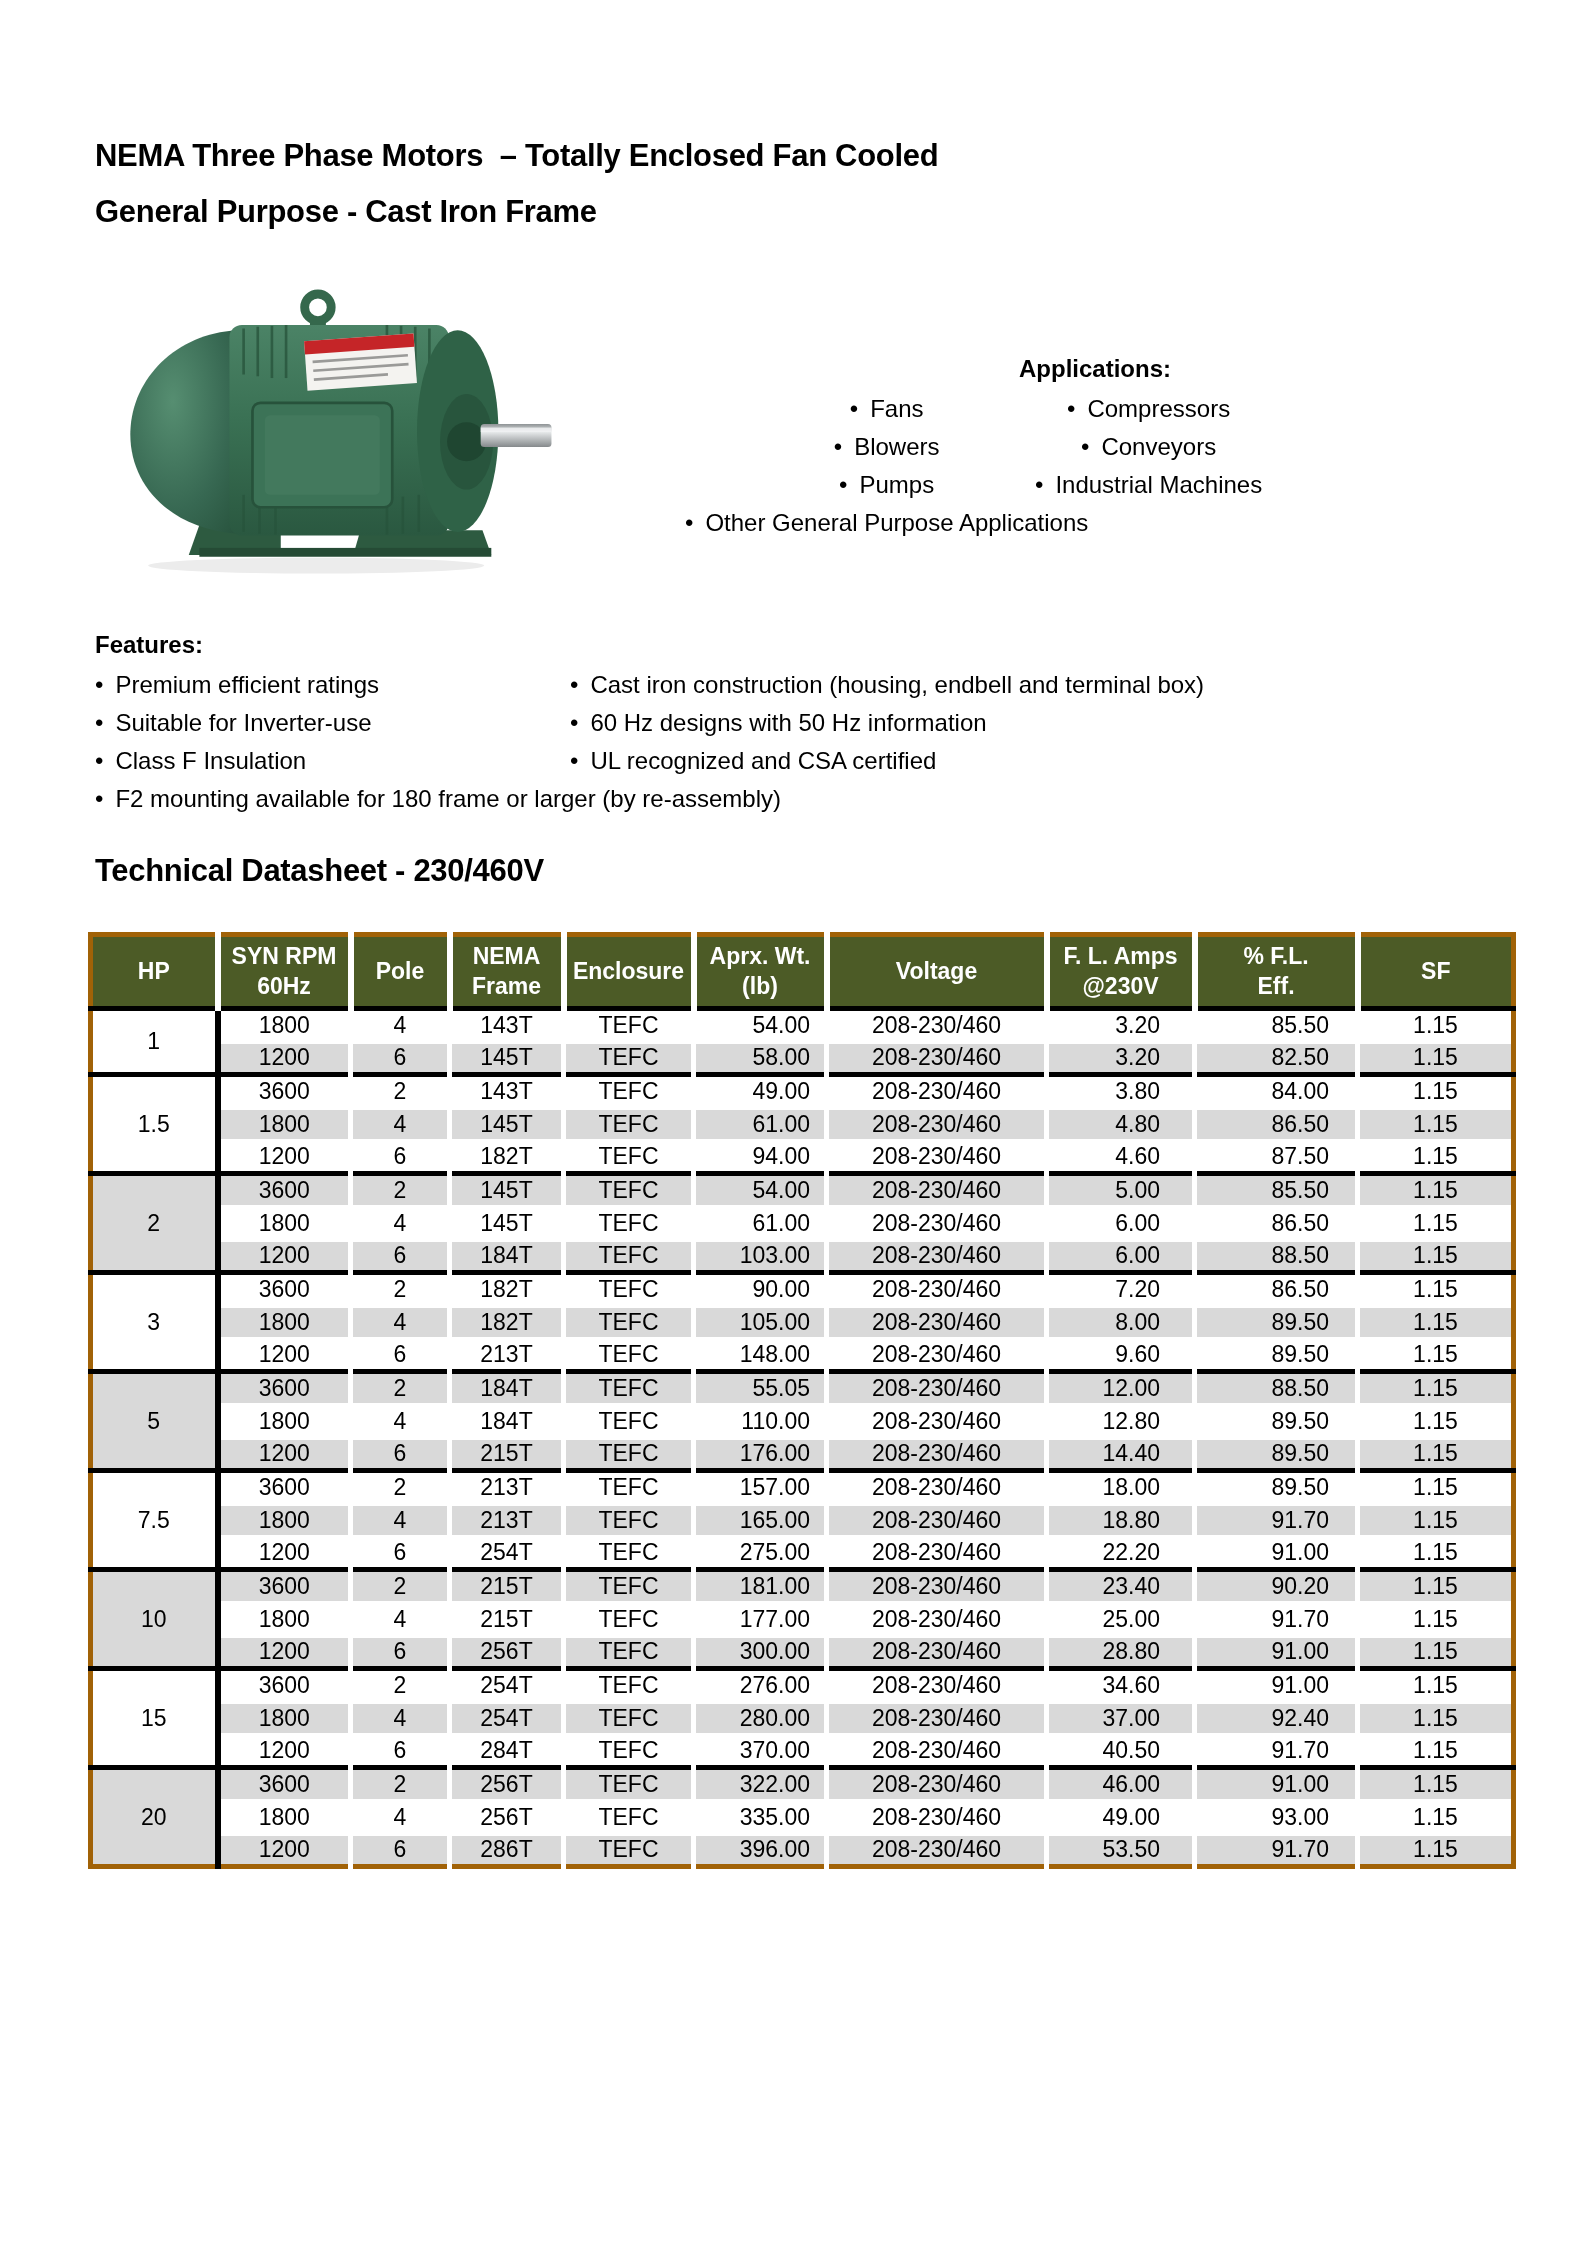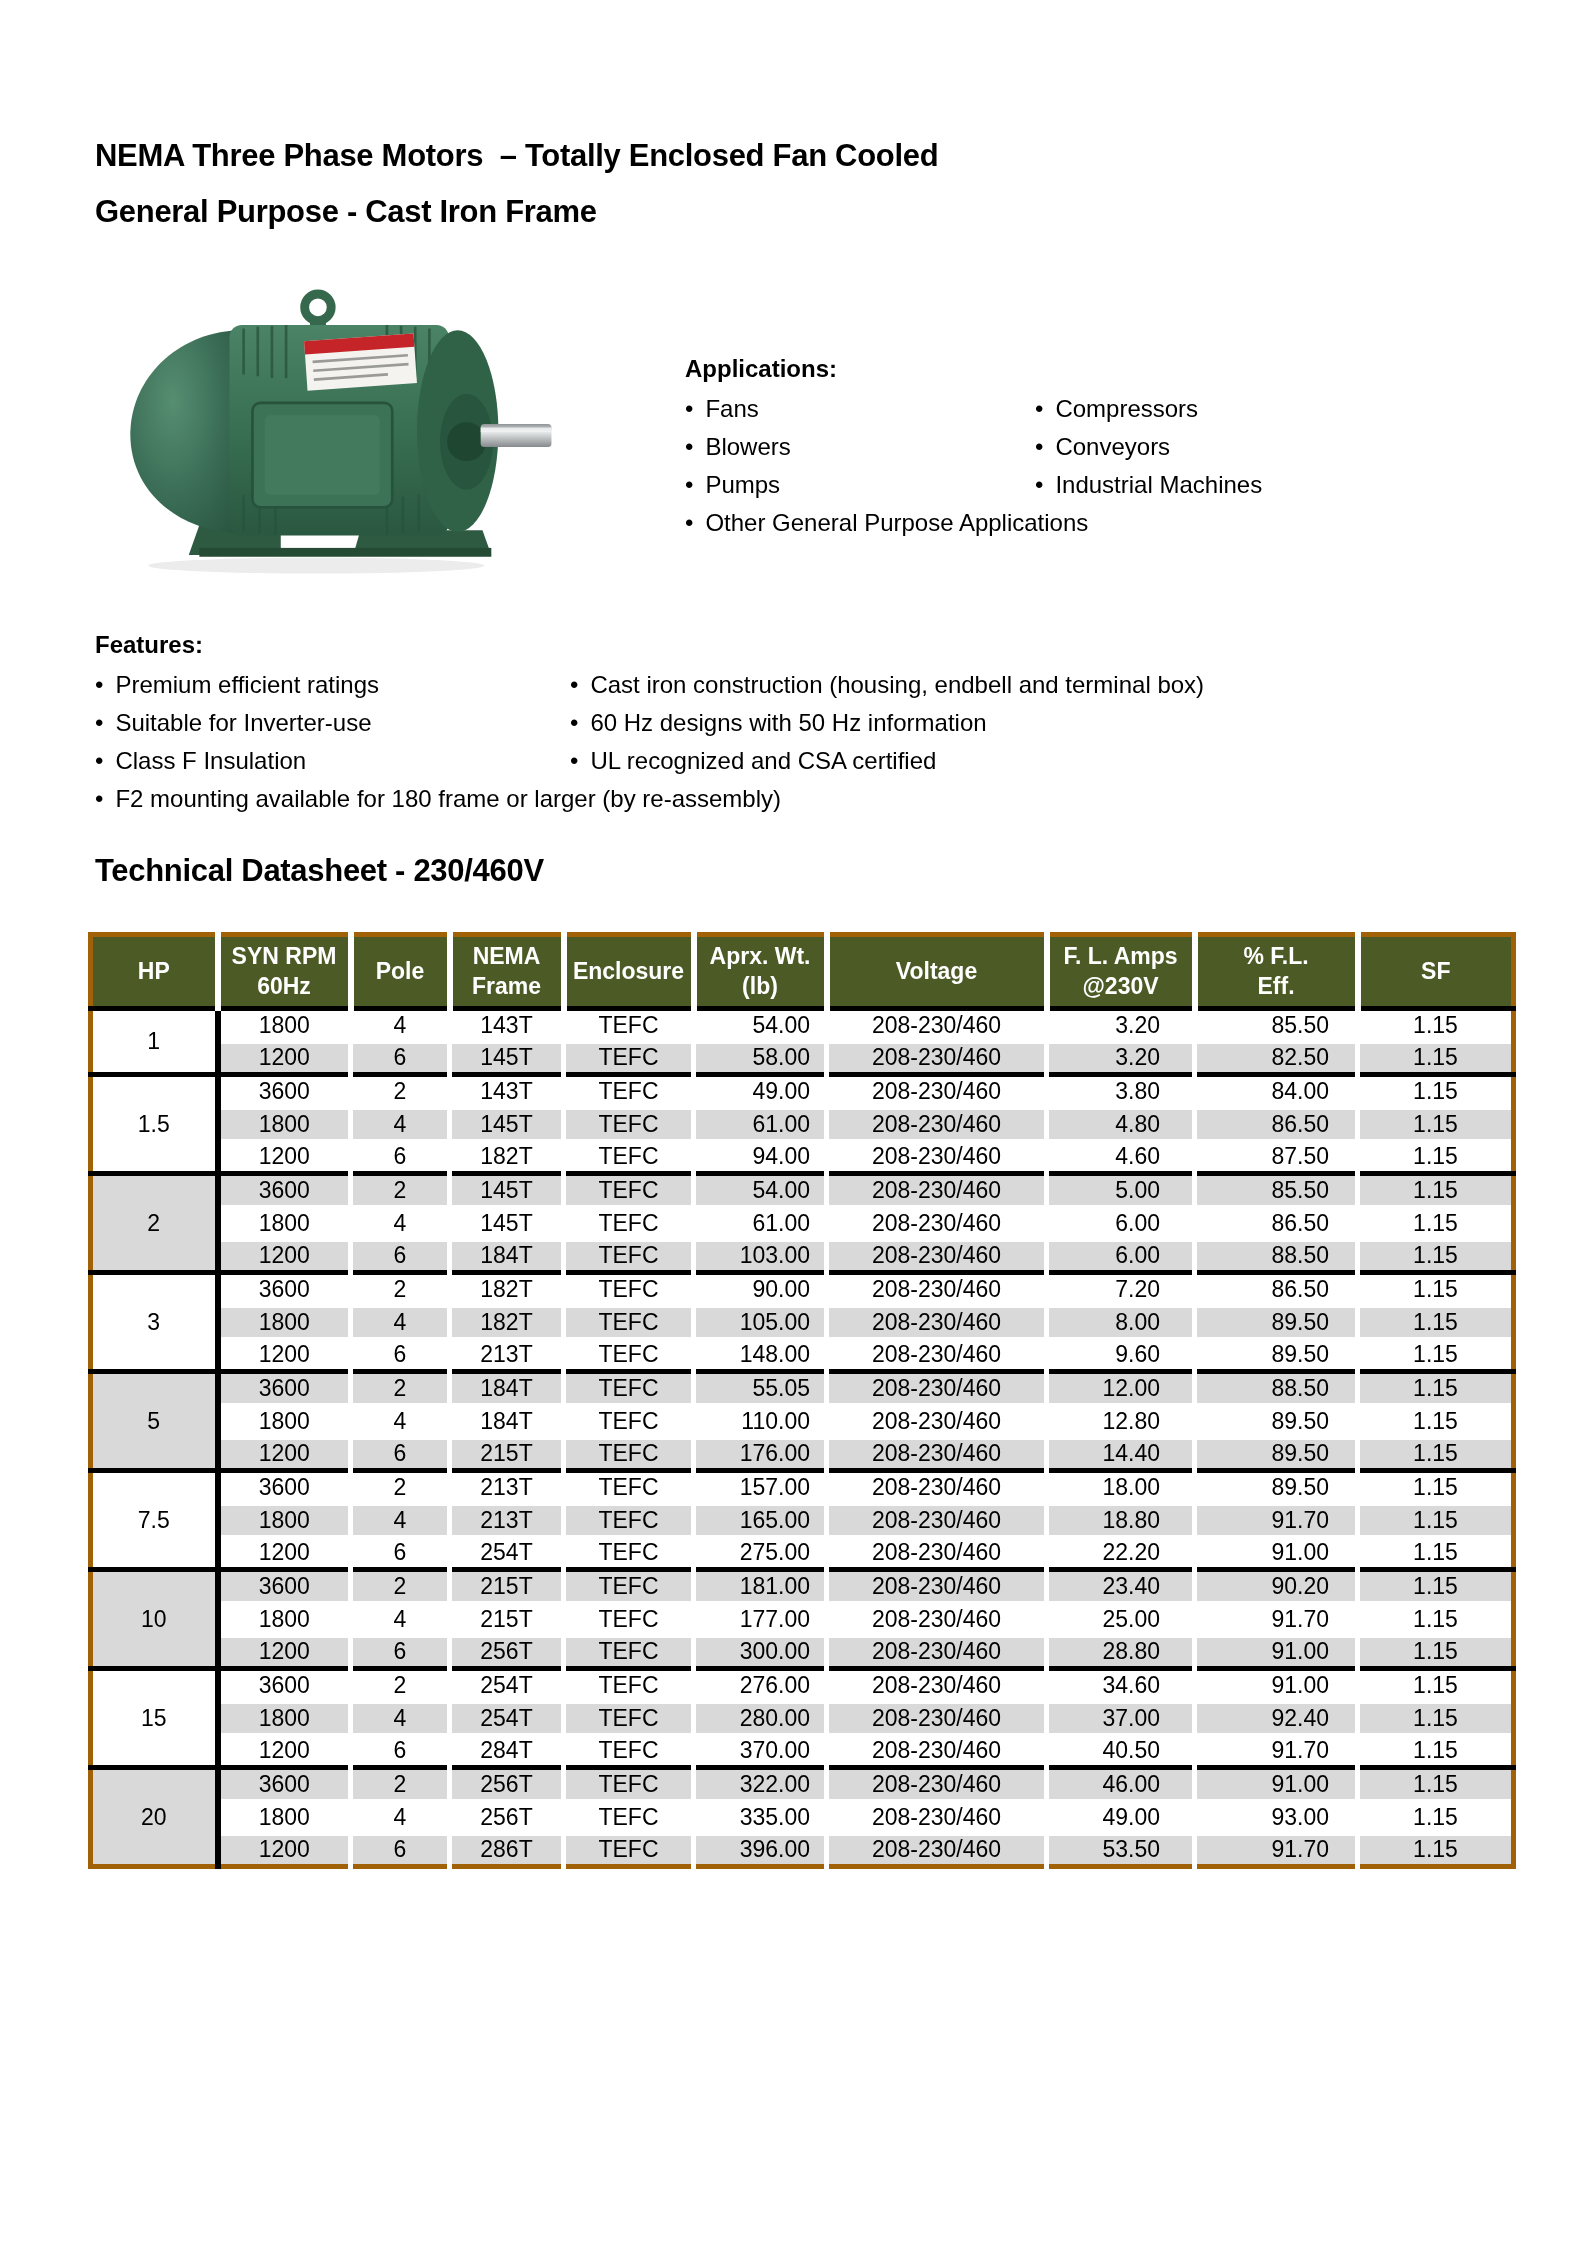--- a/index.html
+++ b/index.html
@@ -7,21 +7,21 @@
   body { font-family:"Liberation Sans", sans-serif; color:#000; }
   .page {
     position:relative; width:1588px; height:1963px; background:#fff; overflow:hidden;
   }
   .title-line { position:absolute; left:95px; font-size:31px; font-weight:bold; white-space:pre; letter-spacing:-0.3px; }
   .title-1 { top:138px; }
   .title-2 { top:194px; }
 
   .motor-wrap { position:absolute; left:95px; top:252px; width:460px; height:345px; }
 
-  .apps-block { position:absolute; left:685px; top:352px; width:820px; }
+  .apps-block { position:absolute; left:685px; top:352px; width:820px;text-align:center; }
   .feat-block { position:absolute; left:95px;  top:628px; width:1420px; }
   .block-heading { font-size:24px; font-weight:bold; height:38px; line-height:34px; }
   ul.bullets { list-style:none; }
   ul.bullets li { font-size:24px; height:38px; line-height:38px; white-space:nowrap; }
   ul.bullets li::before { content:"•"; margin-right:12px; }
   .cols { position:relative; }
   .col-left { position:absolute; left:0; top:0; }
   .apps-block .col-right { position:absolute; left:350px; top:0; }
   .feat-block .col-right { position:absolute; left:475px; top:0; }
 

